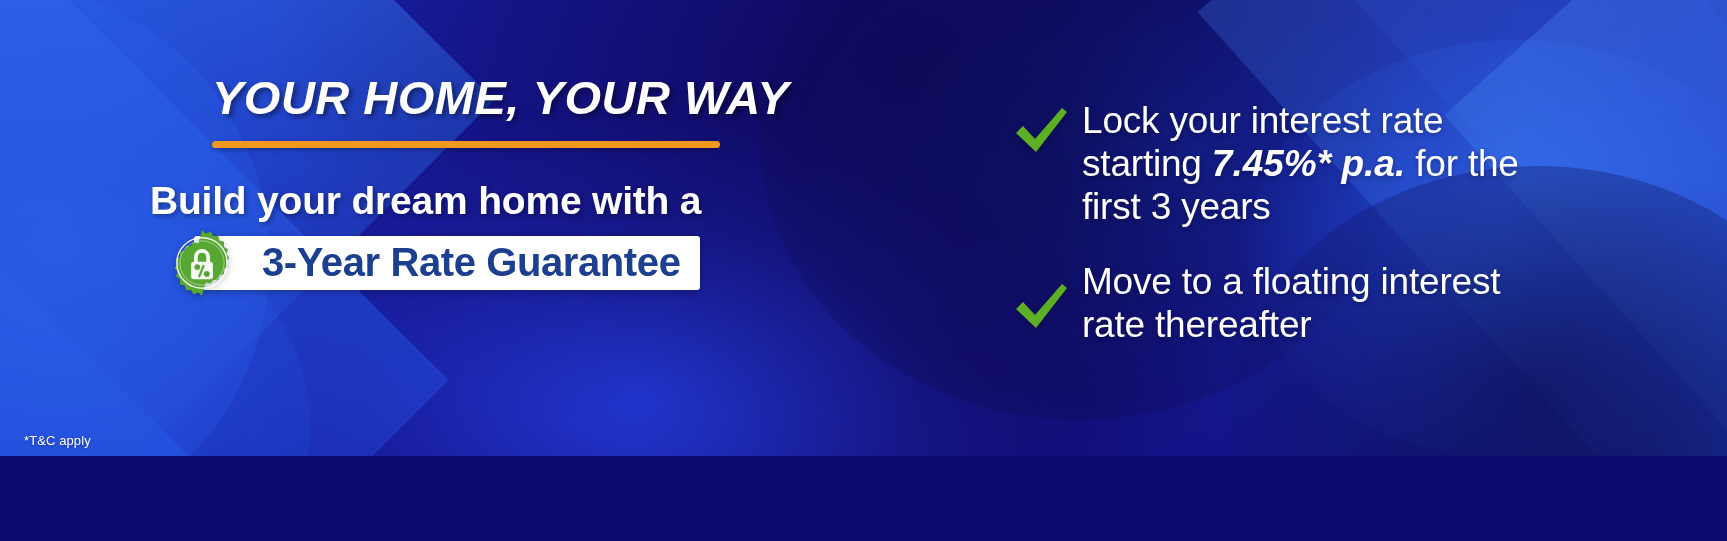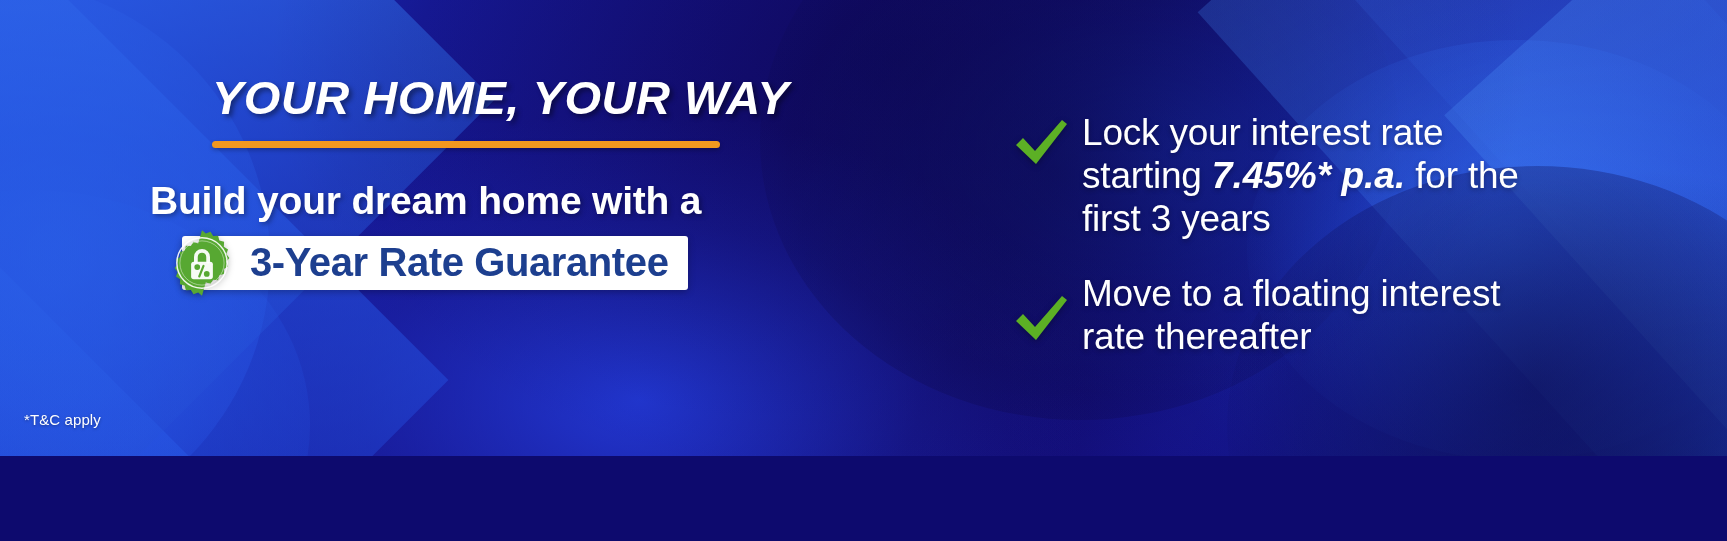--- a/index.html
+++ b/index.html
@@ -146,51 +146,52 @@
     height:54px;
   }
   .hl-box{
     background:#ffffff;
     height:54px;
     display:flex;
     align-items:center;
     padding:0 20px 2px 68px;
     border-radius:3px;
     box-shadow:0 2px 7px rgba(0,0,0,.28);
+    margin-left:12px;
   }
   .hl-text{
     font-size:40px;
     font-weight:bold;
     color:#1d3f8f;
     letter-spacing:-.4px;
     white-space:nowrap;
     line-height:1;
   }
   .seal{
     position:absolute;
     left:-14px; top:-7px;
     width:68px; height:68px;
     z-index:3;
     filter:drop-shadow(0 2px 3px rgba(0,0,0,.25));
   }
 
   
   .footnote{
     position:absolute;
-    left:24px; bottom:28px;
-    font-size:15px;
+    left:24px; bottom:8px;
+    font-size:13px;
     color:#ffffff;
     letter-spacing:.1px;
     text-shadow:0 1px 3px rgba(0,0,0,.35);
   }
 
   
   .right-col{
     position:absolute;
-    left:1012px; top:112px;
+    left:1012px; top:100px;
     width:560px;
   }
   .bullet{
     display:flex;
     align-items:flex-start;
     margin-bottom:32px;
   }
   .bullet:last-child{ margin-bottom:0;align-items:center; }
   .check{
     flex:0 0 auto;

